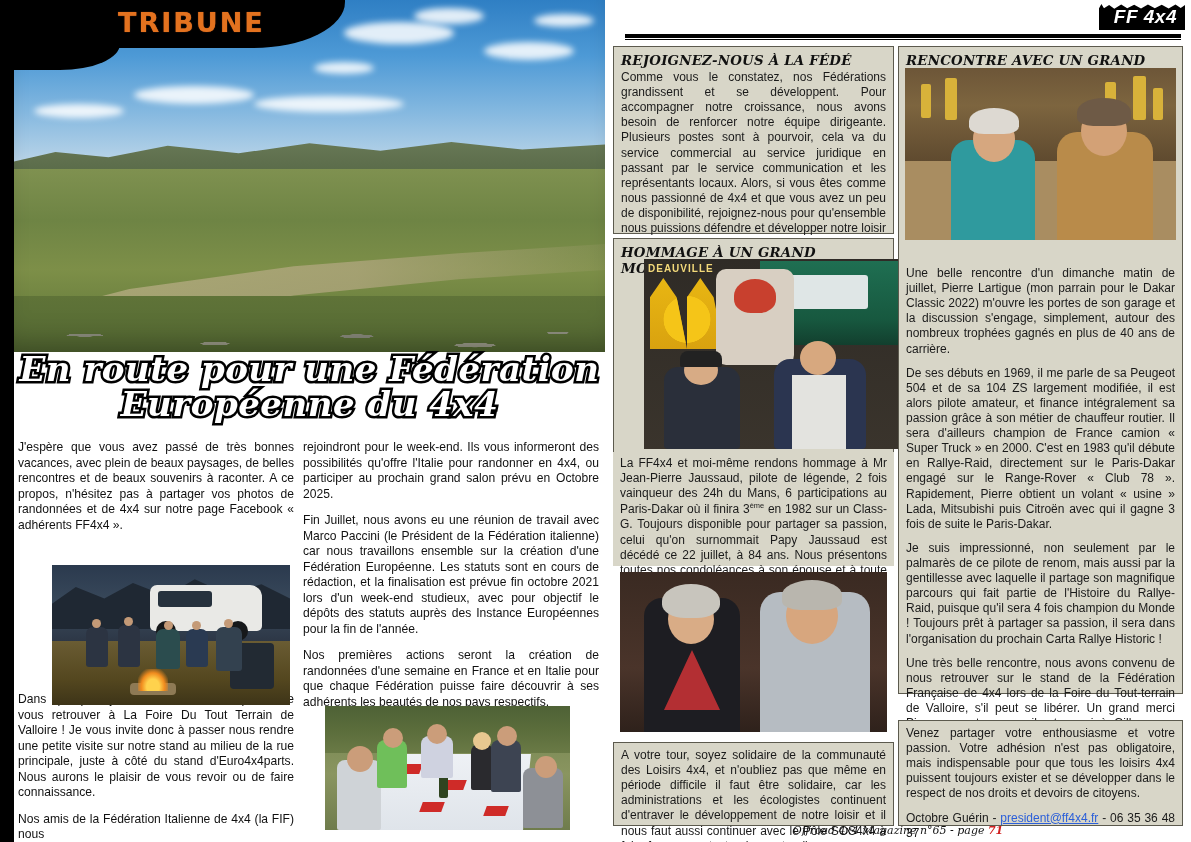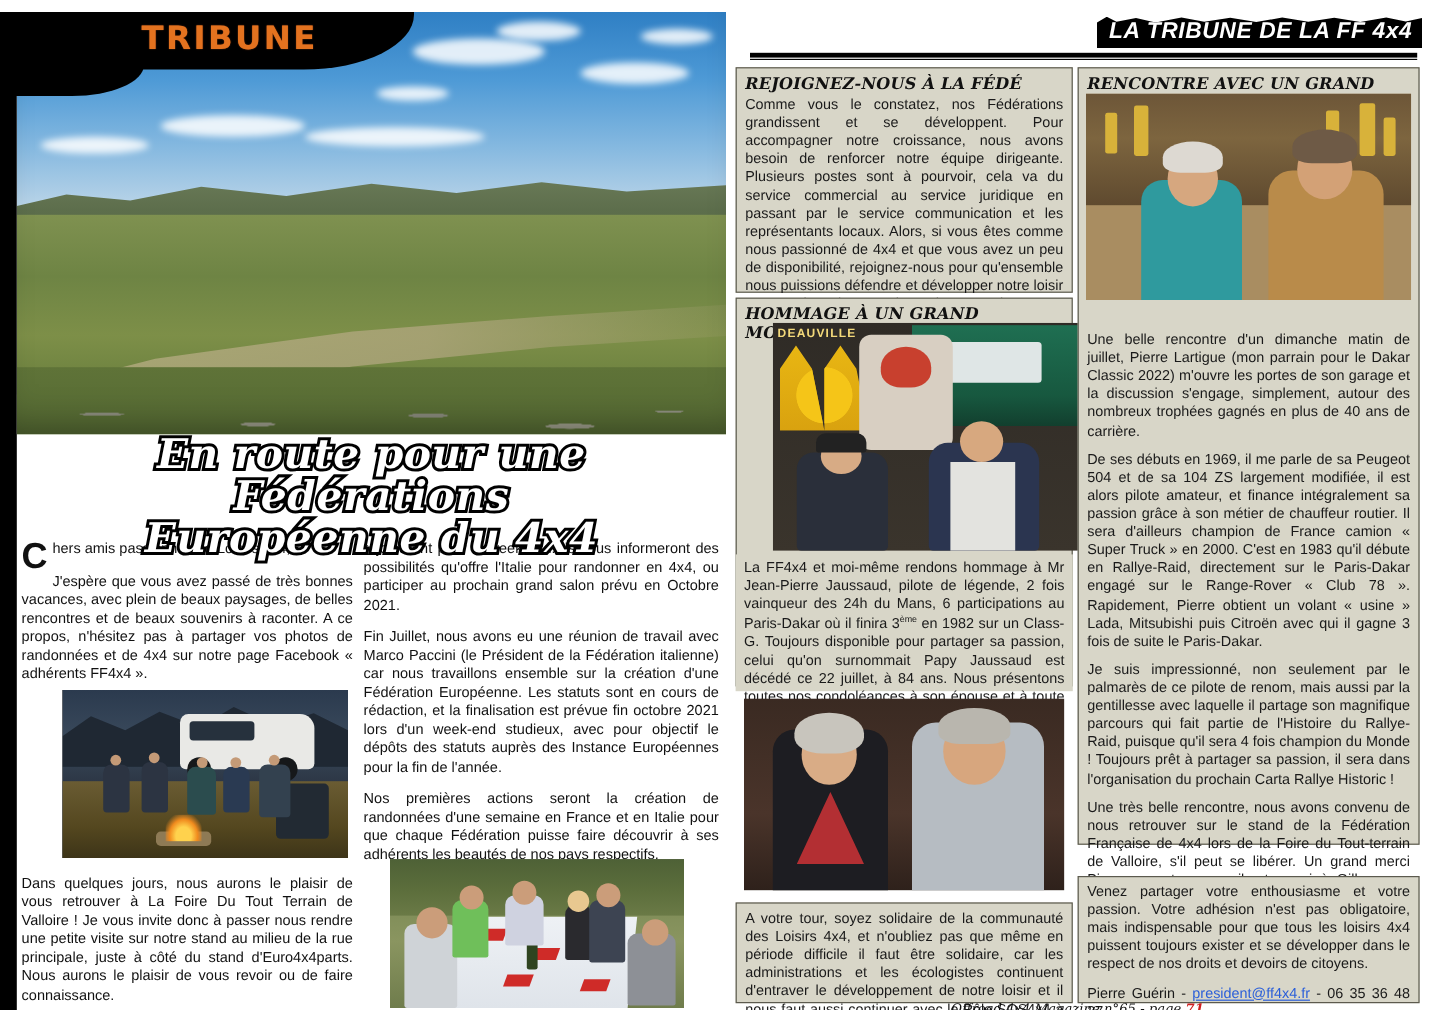--- a/index.html
+++ b/index.html
@@ -4,21 +4,21 @@
 <style>
   * { box-sizing: border-box; }
   html, body { margin:0; padding:0; }
   body {
     width:1191px; height:842px;
     background:#ffffff;
     font-family:"Liberation Sans", sans-serif;
     overflow:hidden;
     position:relative;
   }
-  .page { position:absolute; inset:0;margin-top:10px; }
+  .page { position:absolute; inset:0; }
 
   
   .left-page { position:absolute; left:0; top:0; width:605px; height:842px; background:#fff; }
   .left-edge-black { position:absolute; left:0; top:0; width:14px; height:842px; background:#000; }
 
   
   .hero-photo {
     position:absolute; left:14px; top:0; width:591px; height:352px;
     overflow:hidden;
   }
@@ -269,34 +269,33 @@
       <div class="track"></div>
       <div class="rocks"></div>
       <div class="hero-shadow"></div>
     </div>
 
     <div class="tribune-blob"></div>
     <div class="tribune-blob2"></div>
     <div class="tribune-text">TRIBUNE</div>
 
     <div class="main-title">
-      <span class="l1">En route pour une Fédérations</span>
+      <span class="l1">En route pour une Fédération</span>
       <span class="l2">Européenne du 4x4</span>
     </div>
 
     <div class="lcol col-a">
-      <p class="dropcap">Chers amis passionnés de Loisirs 4x4,</p>
       <p>J'espère que vous avez passé de très bonnes vacances, avec plein de beaux paysages, de belles rencontres et de beaux souvenirs à raconter. A ce propos, n'hésitez pas à partager vos photos de randonnées et de 4x4 sur notre page Facebook « adhérents FF4x4 ».</p>
       <div style="height:148px"></div>
       <p>Dans quelques jours, nous aurons le plaisir de vous retrouver à La Foire Du Tout Terrain de Valloire ! Je vous invite donc à passer nous rendre une petite visite sur notre stand au milieu de la rue principale, juste à côté du stand d'Euro4x4parts. Nous aurons le plaisir de vous revoir ou de faire connaissance.</p>
       <p>Nos amis de la Fédération Italienne de 4x4 (la FIF) nous</p>
     </div>
 
     <div class="lcol col-b">
-      <p>rejoindront pour le week-end. Ils vous informeront des possibilités qu'offre l'Italie pour randonner en 4x4, ou participer au prochain grand salon prévu en Octobre 2021.</p>
+      <p>rejoindront pour le week-end. Ils vous informeront des possibilités qu'offre l'Italie pour randonner en 4x4, ou participer au prochain grand salon prévu en Octobre 2025.</p>
       <p>Fin Juillet, nous avons eu une réunion de travail avec Marco Paccini (le Président de la Fédération italienne) car nous travaillons ensemble sur la création d'une Fédération Européenne.  Les statuts sont en cours de rédaction, et la finalisation est prévue fin octobre 2021 lors d'un week-end studieux, avec pour objectif le dépôts des statuts auprès des Instance Européennes pour la fin de l'année.</p>
       <p>Nos premières actions seront la création de randonnées d'une semaine en France et en Italie pour que chaque Fédération puisse faire découvrir à ses adhérents les beautés de nos pays respectifs.</p>
     </div>
 
     <div class="photo-box ph-fire">
       <div class="fire-sky"></div>
       <div class="fire-mount"></div>
       <div class="fire-ground"></div>
       <div class="jeep"></div>
       <div class="wheel w1"></div>
@@ -341,21 +340,20 @@
     </div>
 
   </div>
 
   <div class="right-page"></div>
 
   <div class="rt-rule"></div>
   <div class="rt-rule2"></div>
 
   <div class="masthead">
-    <span>LA TRIBUNE DE LA </span>
       <span class="ff">FF 4x4</span>
   </div>
 
   <div class="box box-fede">
     <div class="box-title">REJOIGNEZ-NOUS À LA FÉDÉ</div>
     <p><span>Comme vous le constatez, nos Fédérations grandissent et se développent. Pour accompagner notre croissance, nous avons besoin de renforcer notre équipe dirigeante. Plusieurs postes sont à pourvoir, cela va du service commercial au service juridique en passant par le service communication et les représentants locaux. Alors, si vous êtes comme nous passionné de 4x4 et que vous avez un peu de disponibilité, rejoignez-nous pour qu'ensemble nous puissions défendre et développer notre loisir tout-terrain. (Pour plus de renseignement, contactez moi sur </span><a class="mail" href="#">president@ff4x4</a><span>)</span></p>
   </div>
 
   <div class="box box-homm">
     <div class="box-title">HOMMAGE À UN GRAND MONSIEUR</div>
@@ -414,20 +412,20 @@
     <div class="pl-m1"></div>
     <div class="pl-m1h"></div>
     <div class="pl-m1hair"></div>
     <div class="pl-m2"></div>
     <div class="pl-m2h"></div>
     <div class="pl-m2hair"></div>
   </div>
 
   <div class="box box-prat">
     <p>Venez partager votre enthousiasme et votre passion. Votre adhésion n'est pas obligatoire, mais indispensable pour que tous les loisirs 4x4 puissent toujours exister et se développer dans le respect de nos droits et devoirs de citoyens.</p>
-    <p><span>Pierre Guérin - </span><a class="mail" href="#">president@ff4x4.fr</a><span> - 06 35 36 48 37</span></p>
+    <p><span>Octobre Guérin - </span><a class="mail" href="#">president@ff4x4.fr</a><span> - 06 35 36 48 37</span></p>
   </div>
 
   <div class="footer footer-right">
     <span>Offroad 4x4 Magazine n°65 - page </span><span class="pagenum">71</span>
   </div>
 
 </div>
 
 </body></html>

